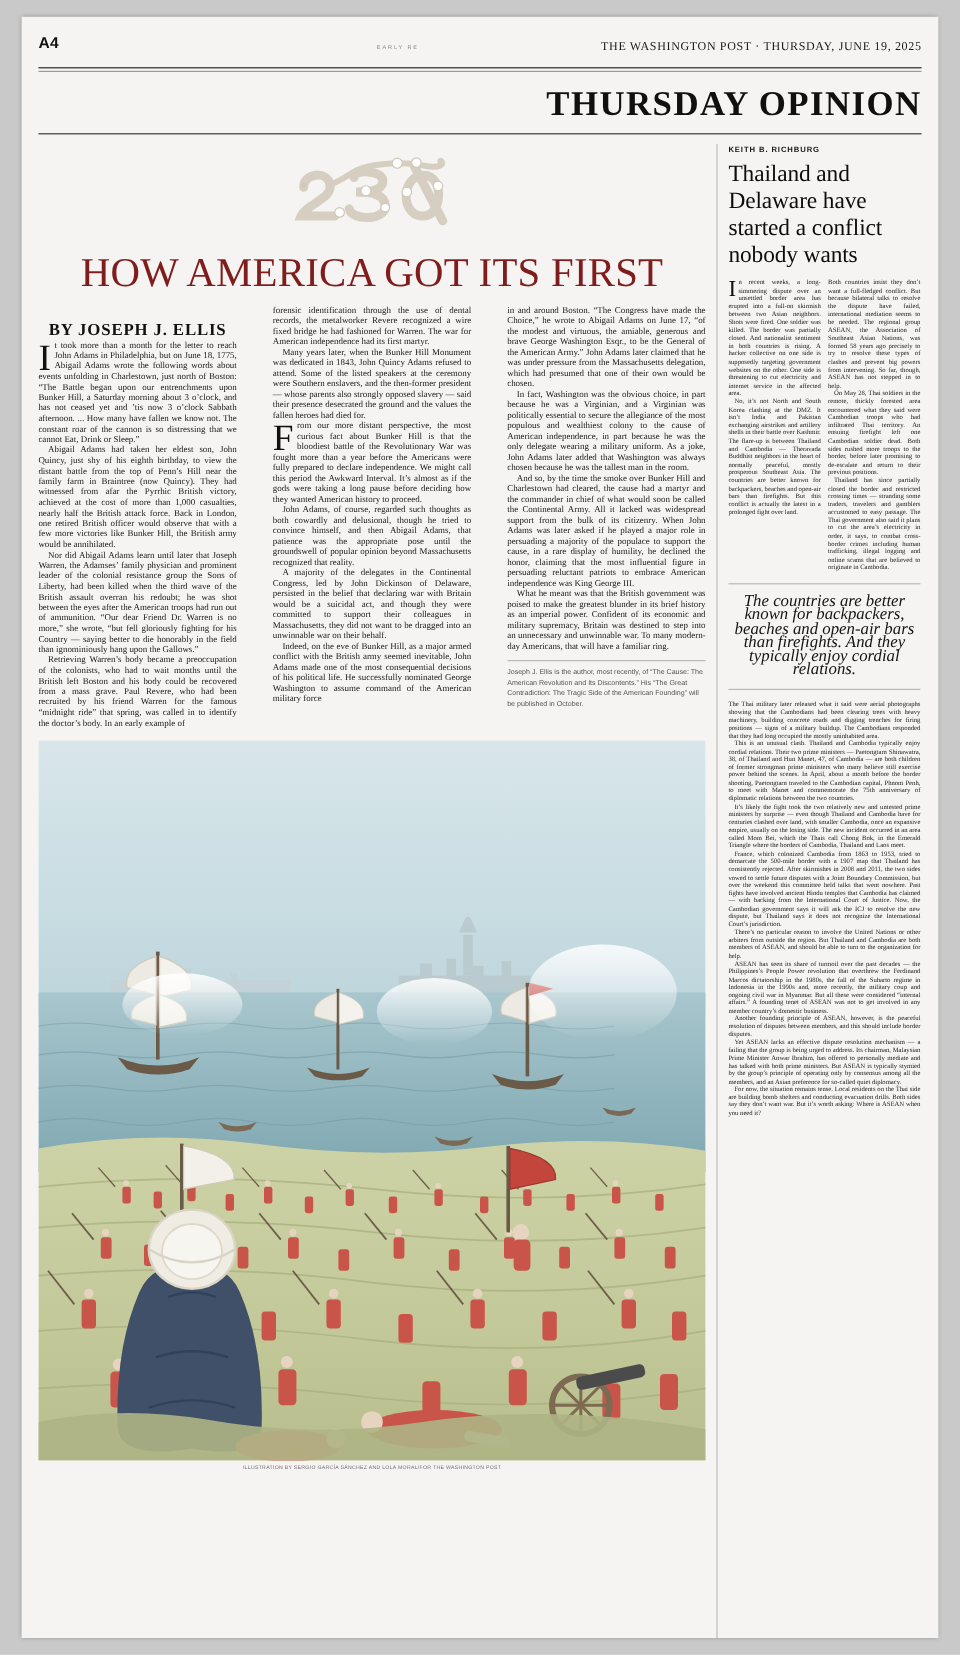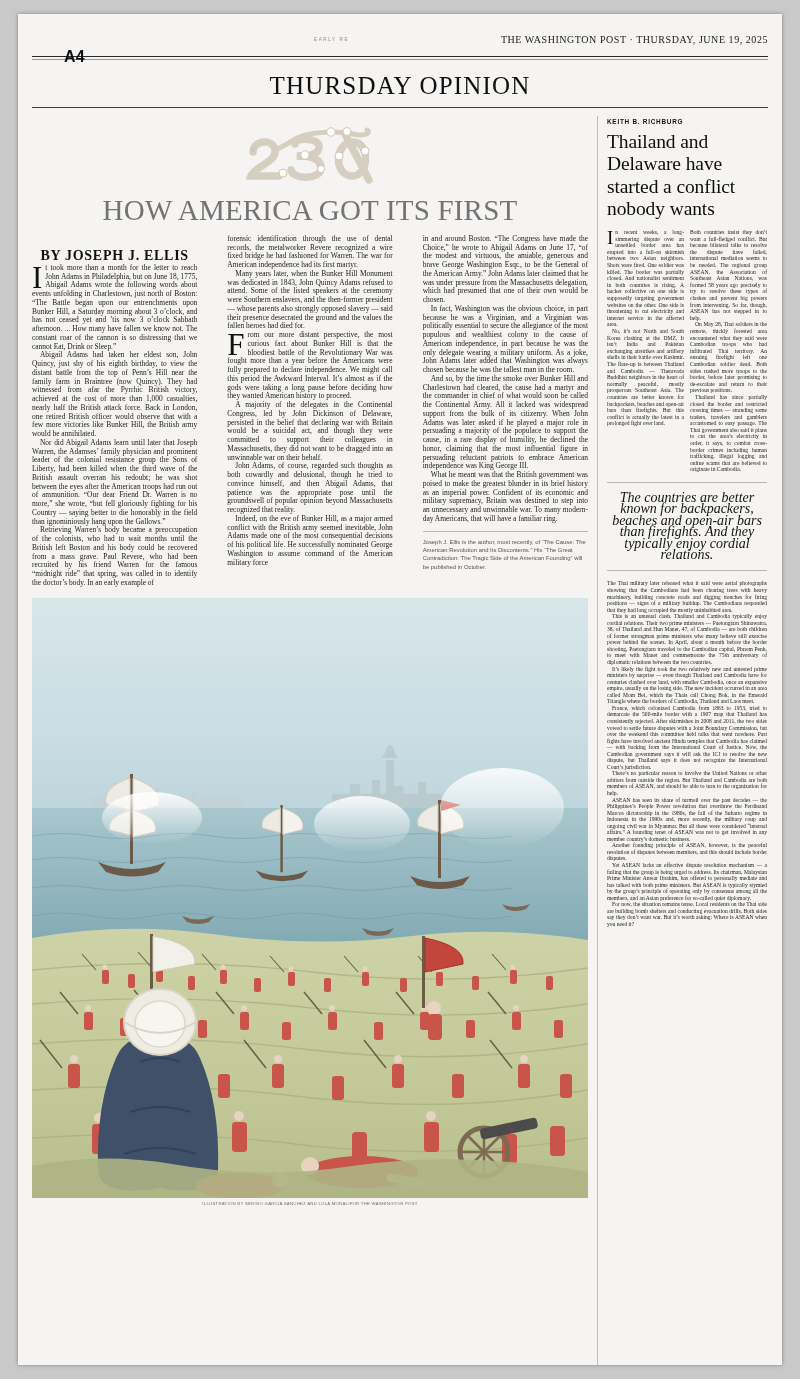--- a/index.html
+++ b/index.html
@@ -14,57 +14,58 @@
     width:764px;height:1351px;
     background:#f5f4f2;
     box-shadow:0 0 4px rgba(0,0,0,.35);
     overflow:hidden;
   }
   .paper-inner{position:absolute;left:14px;top:14px;width:736px;height:1323px;}
 
   
   .folio{position:relative;height:26px;}
   .folio-page{
-    position:absolute;left:0;top:20px;
+    position:absolute;left:0;top:0;
     font-family:"Liberation Sans",sans-serif;
-    font-weight:bold;font-size:16px;color:#111;letter-spacing:.3px;margin-left:32px;
+    font-weight:bold;font-size:13px;color:#111;letter-spacing:.3px;
   }
   .folio-edition{
     position:absolute;left:282px;top:9px;
     font-family:"Liberation Sans",sans-serif;
     font-size:4.6px;color:#8d8d8d;letter-spacing:1.6px;
   }
   .folio-pub{
     position:absolute;right:0;top:6px;
     font-family:"Liberation Serif",serif;
     font-size:10px;color:#1a1a1a;letter-spacing:.55px;
   }
   .rule-double{border-top:1.4px solid #2b2b2b;border-bottom:.6px solid #9a9a9a;height:2.2px;margin-top:2px;}
   .section-band{text-align:center;padding:13px 0 9px;}
   .section-title{
     font-family:"Liberation Serif",serif;
-    font-size:25px;font-weight:normal;letter-spacing:1.2px;color:#101010;
+    font-size:29px;font-weight:bold;letter-spacing:1.2px;color:#101010;
     line-height:1;
+    text-align:right;
   }
   .rule-thin{border-top:1.1px solid #3a3a3a;}
 
   
   .body-grid{display:flex;margin-top:8px;height:1258px;}
   .left-pane{width:556px;position:relative;}
   .vrule{width:1px;background:#bdbcba;margin:0 9px;flex:0 0 1px;}
   .right-pane{width:160px;position:relative;}
 
   
   .logo250{height:66px;display:flex;align-items:center;justify-content:center;margin-top:6px;}
   .headline{
     text-align:center;
     font-family:"Liberation Serif",serif;
-    font-size:29px;line-height:1.16;font-weight:normal;
-    letter-spacing:.2px;color:#737373;
-    margin:6px 18px 0;
+    font-size:34px;line-height:1.16;font-weight:normal;
+    letter-spacing:.2px;color:#7f1d1d;
+    margin:16px 18px 0;
   }
   .byline{
     margin-top:13px;text-align:center;
     font-family:"Liberation Serif",serif;
     font-size:14px;font-weight:bold;letter-spacing:.7px;color:#111;
     text-transform:uppercase;
   }
   .cols3{display:flex;margin-top:7px;}
   .col{width:176px;}
   .col + .col{margin-left:30px;}
@@ -196,22 +197,22 @@
           <p class="first dropcap-p"><span class="dropcap">I</span><span>t took more than a month for the letter to reach John Adams in Philadelphia, but on June 18, 1775, Abigail Adams wrote the following words about events unfolding in Charlestown, just north of Boston: “The Battle began upon our entrenchments upon Bunker Hill, a Saturday morning about 3 o’clock, and has not ceased yet and ’tis now 3 o’clock Sabbath afternoon. ... How many have fallen we know not. The constant roar of the cannon is so distressing that we cannot Eat, Drink or Sleep.”</span></p>
           <p>Abigail Adams had taken her eldest son, John Quincy, just shy of his eighth birthday, to view the distant battle from the top of Penn’s Hill near the family farm in Braintree (now Quincy). They had witnessed from afar the Pyrrhic British victory, achieved at the cost of more than 1,000 casualties, nearly half the British attack force. Back in London, one retired British officer would observe that with a few more victories like Bunker Hill, the British army would be annihilated.</p>
           <p>Nor did Abigail Adams learn until later that Joseph Warren, the Adamses’ family physician and prominent leader of the colonial resistance group the Sons of Liberty, had been killed when the third wave of the British assault overran his redoubt; he was shot between the eyes after the American troops had run out of ammunition. “Our dear Friend Dr. Warren is no more,” she wrote, “but fell gloriously fighting for his Country — saying better to die honorably in the field than ignominiously hang upon the Gallows.”</p>
           <p>Retrieving Warren’s body became a preoccupation of the colonists, who had to wait months until the British left Boston and his body could be recovered from a mass grave. Paul Revere, who had been recruited by his friend Warren for the famous “midnight ride” that spring, was called in to identify the doctor’s body. In an early example of</p>
         </div>
 
         <div class="col">
           <p class="first">forensic identification through the use of dental records, the metalworker Revere recognized a wire fixed bridge he had fashioned for Warren. The war for American independence had its first martyr.</p>
           <p>Many years later, when the Bunker Hill Monument was dedicated in 1843, John Quincy Adams refused to attend. Some of the listed speakers at the ceremony were Southern enslavers, and the then-former president — whose parents also strongly opposed slavery — said their presence desecrated the ground and the values the fallen heroes had died for.</p>
           <p class="first dropcap-p"><span class="dropcap">F</span><span>rom our more distant perspective, the most curious fact about Bunker Hill is that the bloodiest battle of the Revolutionary War was fought more than a year before the Americans were fully prepared to declare independence. We might call this period the Awkward Interval. It’s almost as if the gods were taking a long pause before deciding how they wanted American history to proceed.</span></p>
+          <p>John Adams, of course, regarded such thoughts as both cowardly and delusional, though he tried to convince himself, and then Abigail Adams, that patience was the appropriate pose until the groundswell of popular opinion beyond Massachusetts recognized that reality.</p>
           <p>A majority of the delegates in the Continental Congress, led by John Dickinson of Delaware, persisted in the belief that declaring war with Britain would be a suicidal act, and though they were committed to support their colleagues in Massachusetts, they did not want to be dragged into an unwinnable war on their behalf.</p>
-          <p>John Adams, of course, regarded such thoughts as both cowardly and delusional, though he tried to convince himself, and then Abigail Adams, that patience was the appropriate pose until the groundswell of popular opinion beyond Massachusetts recognized that reality.</p>
           <p>Indeed, on the eve of Bunker Hill, as a major armed conflict with the British army seemed inevitable, John Adams made one of the most consequential decisions of his political life. He successfully nominated George Washington to assume command of the American military force</p>
         </div>
 
         <div class="col">
           <p class="first">in and around Boston. “The Congress have made the Choice,” he wrote to Abigail Adams on June 17, “of the modest and virtuous, the amiable, generous and brave George Washington Esqr., to be the General of the American Army.” John Adams later claimed that he was under pressure from the Massachusetts delegation, which had presumed that one of their own would be chosen.</p>
           <p>In fact, Washington was the obvious choice, in part because he was a Virginian, and a Virginian was politically essential to secure the allegiance of the most populous and wealthiest colony to the cause of American independence, in part because he was the only delegate wearing a military uniform. As a joke, John Adams later added that Washington was always chosen because he was the tallest man in the room.</p>
           <p>And so, by the time the smoke over Bunker Hill and Charlestown had cleared, the cause had a martyr and the commander in chief of what would soon be called the Continental Army. All it lacked was widespread support from the bulk of its citizenry. When John Adams was later asked if he played a major role in persuading a majority of the populace to support the cause, in a rare display of humility, he declined the honor, claiming that the most influential figure in persuading reluctant patriots to embrace American independence was King George III.</p>
           <p>What he meant was that the British government was poised to make the greatest blunder in its brief history as an imperial power. Confident of its economic and military supremacy, Britain was destined to step into an unnecessary and unwinnable war. To many modern-day Americans, that will have a familiar ring.</p>
           <div class="tagline">Joseph J. Ellis is the author, most recently, of “The Cause: The American Revolution and Its Discontents.” His “The Great Contradiction: The Tragic Side of the American Founding” will be published in October.</div>
         </div>

